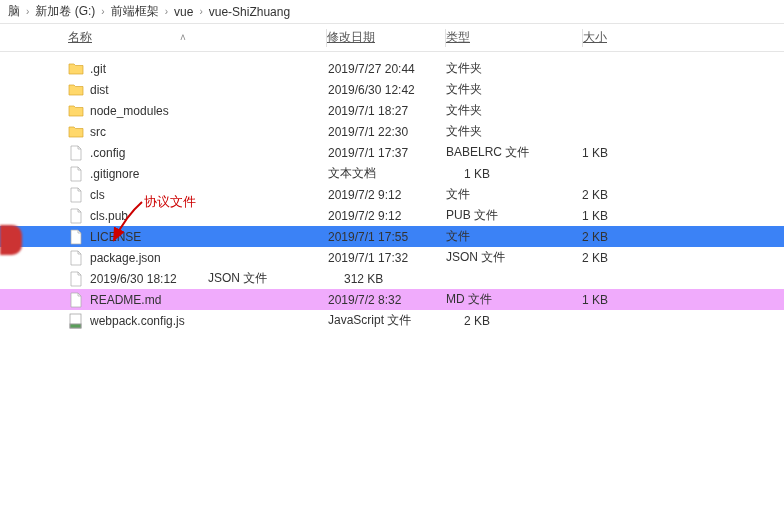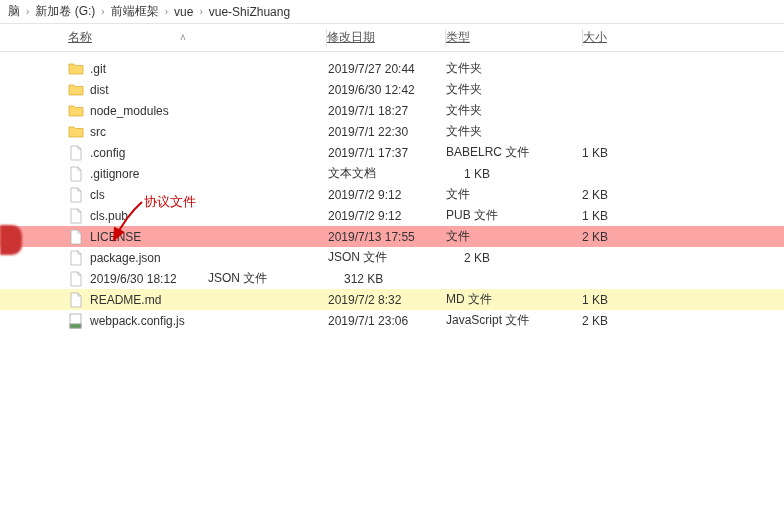--- a/index.html
+++ b/index.html
@@ -43,22 +43,22 @@
     font-size: 10px;
     color: #888;
   }
   .file-list { padding-top: 6px; }
   .file-row {
     display: flex;
     align-items: center;
     height: 21px;
     padding-left: 68px;
   }
-  .file-row.selected { background: #fca5a5; }
-  .file-row.faint-sel { background: #fef9c3; }
+  .file-row.selected { background: #3b82f6; }
+  .file-row.faint-sel { background: #f0abfc; }
   .icon {
     width: 16px; height: 16px;
     margin-right: 6px;
     display: inline-flex;
     align-items: center;
     justify-content: center;
     flex-shrink: 0;
   }
   .icon.folder svg { fill: #ffd86b; stroke: #d9a62e; }
   .icon.file svg { fill: #fff; stroke: #999; }
@@ -223,32 +223,33 @@
       <span class="col-size">1 KB</span>
     </div>
     <div class="file-row selected">
       <span class="icon file">
         <svg viewBox="0 0 16 16" width="16" height="16">
           <path d="M3 1h7l3 3v11H3z" fill="#fff" stroke="#aaa" stroke-width="0.7"></path>
           <path d="M10 1v3h3" fill="none" stroke="#aaa" stroke-width="0.7"></path>
         </svg>
       </span>
       <span class="name">LICENSE</span>
-      <span class="col-date">2019/7/13 17:55</span>
+      <span class="col-date">2019/7/1 17:55</span>
       <span class="col-type">文件</span>
       <span class="col-size">2 KB</span>
     </div>
     <div class="file-row">
       <span class="icon file">
         <svg viewBox="0 0 16 16" width="16" height="16">
           <path d="M3 1h7l3 3v11H3z" fill="#fff" stroke="#aaa" stroke-width="0.7"></path>
           <path d="M10 1v3h3" fill="none" stroke="#aaa" stroke-width="0.7"></path>
         </svg>
       </span>
       <span class="name">package.json</span>
+      <span class="col-date">2019/7/1 17:32</span>
       <span class="col-type">JSON 文件</span>
       <span class="col-size">2 KB</span>
     </div>
     <div class="file-row">
       <span class="icon file">
         <svg viewBox="0 0 16 16" width="16" height="16">
           <path d="M3 1h7l3 3v11H3z" fill="#fff" stroke="#aaa" stroke-width="0.7"></path>
           <path d="M10 1v3h3" fill="none" stroke="#aaa" stroke-width="0.7"></path>
         </svg>
       </span>
@@ -269,21 +270,20 @@
       <span class="col-size">1 KB</span>
     </div>
     <div class="file-row">
       <span class="icon js">
         <svg viewBox="0 0 16 16" width="16" height="16">
           <rect x="2" y="1" width="11" height="14" fill="#fff" stroke="#999" stroke-width="0.7"></rect>
           <rect x="2" y="11" width="11" height="4" fill="#5a9e5a"></rect>
         </svg>
       </span>
       <span class="name">webpack.config.js</span>
-      <span class="col-date">2019/7/1 23:06</span>
       <span class="col-type">JavaScript 文件</span>
       <span class="col-size">2 KB</span>
     </div>
   </div>
 
 <div class="annotation">协议文件</div>
 <svg class="arrow" width="40" height="50">
   <defs>
     <marker id="ah" markerWidth="8" markerHeight="8" refX="6" refY="3" orient="auto">
       <path d="M0,0 L7,3 L0,6 Z" fill="#c00"></path>

